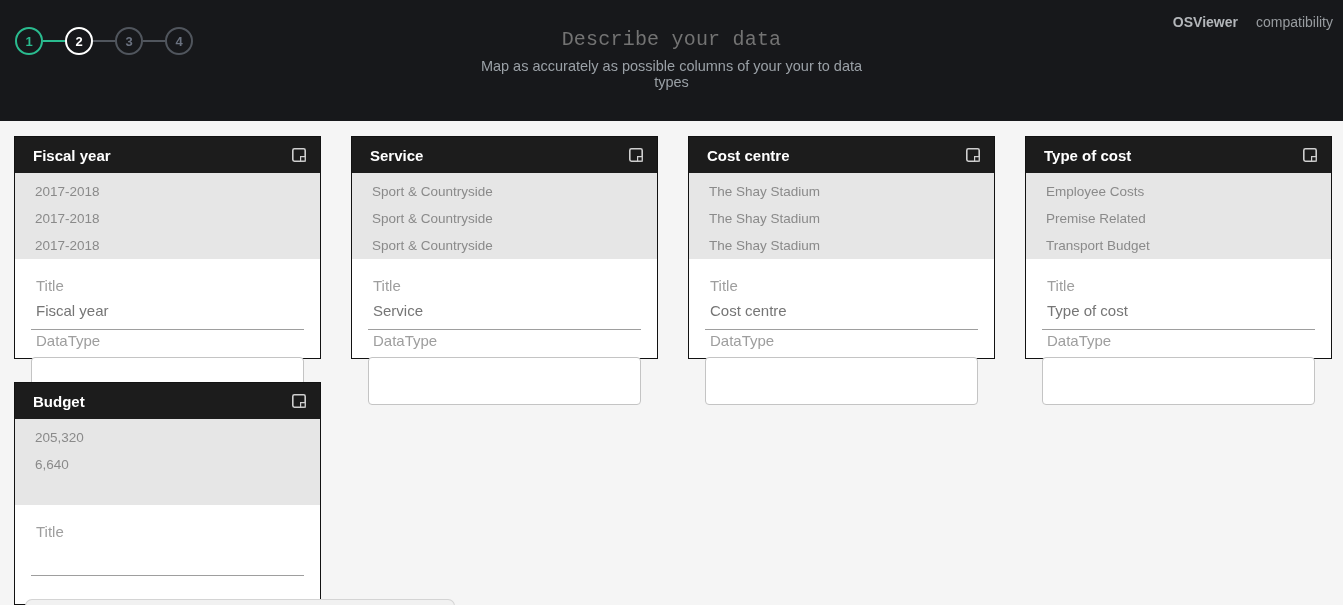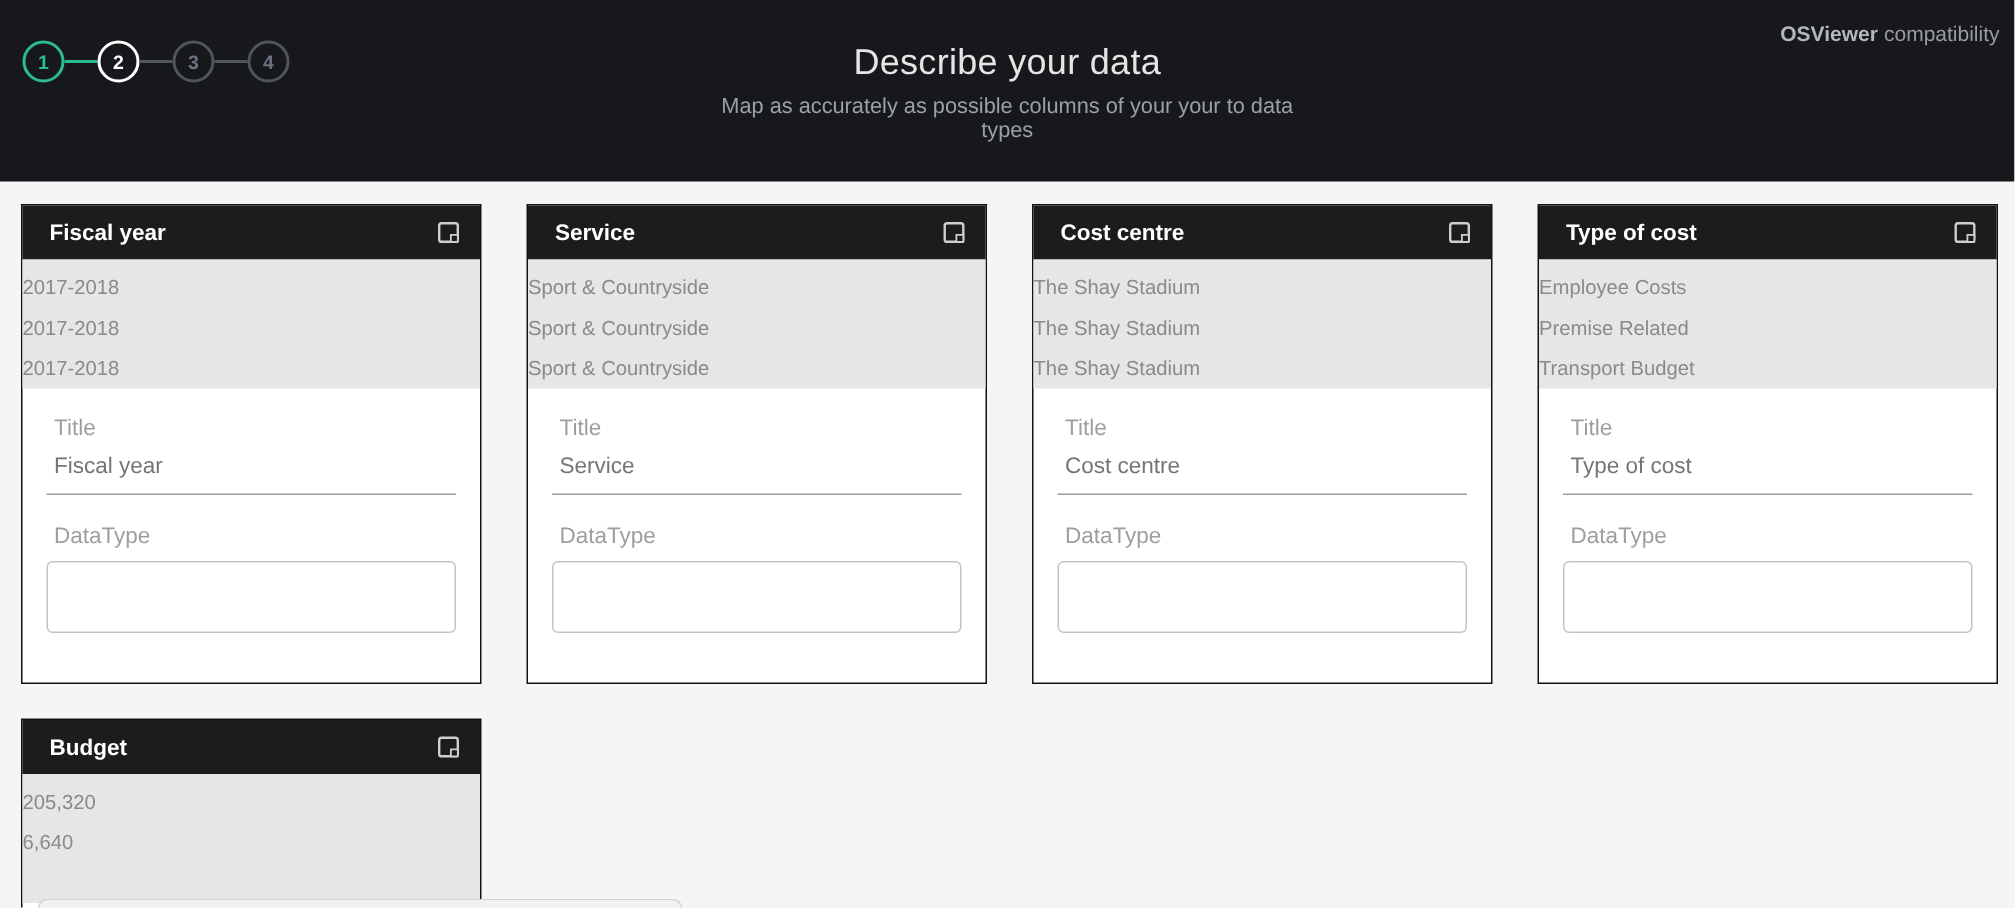--- a/index.html
+++ b/index.html
@@ -34,52 +34,53 @@
   .step.done   { border-color: #2abb8f; color: #2abb8f; }
   .step.active { border-color: #ffffff; color: #ffffff; }
   .connector { width: 22px; height: 2px; background: #50555d; }
   .connector.done { background: #2abb8f; }
 
   .header-center {
     padding-top: 28px;
     text-align: center;
   }
   .page-title {
-    font-size: 24px;
+    font-size: 20px;
     font-weight: 400;
-    color: #e5e5e5;
+    color: #737373;
     letter-spacing: 0.2px;
+    font-family: Liberation Mono, monospace;
   }
   .page-subtitle {
     margin: 8px auto 0;
     max-width: 412px;
     font-size: 14.5px;
     line-height: 1.1;
     color: #9aa0a6;
   }
   .compat {
     position: absolute;
     top: 14px; right: 10px;
     font-size: 14px;
     color: #989ca0;
   }
-  .compat b { color: #b3b6ba; font-weight: bold; margin-right: 4px; }
+  .compat b { color: #b3b6ba; font-weight: bold; margin-right: 18px; }
 
   
   .main {
     padding: 15px 14px 0;
     display: grid;
     grid-template-columns: repeat(4, 307px);
     column-gap: 30px;
     row-gap: 23px;
   }
   .card {
     background: #ffffff;
     border: 1px solid #121212;
-    height: 320px;
+    height: 223px;
     display: flex;
     flex-direction: column;
   }
   .card-header {
     background: #1c1c1c;
     height: 36px;
     flex: 0 0 36px;
     display: flex; align-items: center;
     padding: 0 13px 0 18px;
   }
@@ -93,20 +94,21 @@
 
   .samples {
     background: #e6e6e6;
     height: 86px;
     flex: 0 0 86px;
     padding-top: 5px;
   }
   .sample-row {
     height: 27px;
     line-height: 27px;
+    padding-left: 20px;
     font-size: 13.5px;
     color: #8a8a8a;
     white-space: nowrap;
   }
 
   .fields { padding: 18px 16px 16px; }
   .field-label {
     display: block;
     font-size: 15px;
     color: #9e9e9e;
@@ -117,21 +119,21 @@
     width: 100%;
     border: none;
     border-bottom: 1px solid #9e9e9e;
     background: transparent;
     outline: none;
     font-family: "Liberation Sans", sans-serif;
     font-size: 15px;
     color: #757575;
     padding: 8px 0 10px 5px;
   }
-  .datatype-label { margin-top: 19px; }
+  .datatype-label { margin-top: 2px; }
   .datatype-box {
     margin-top: 8px;
     height: 48px;
     border: 1px solid #c4c4c4;
     border-radius: 4px;
     background: #ffffff;
     cursor: pointer;
   }
 
   

